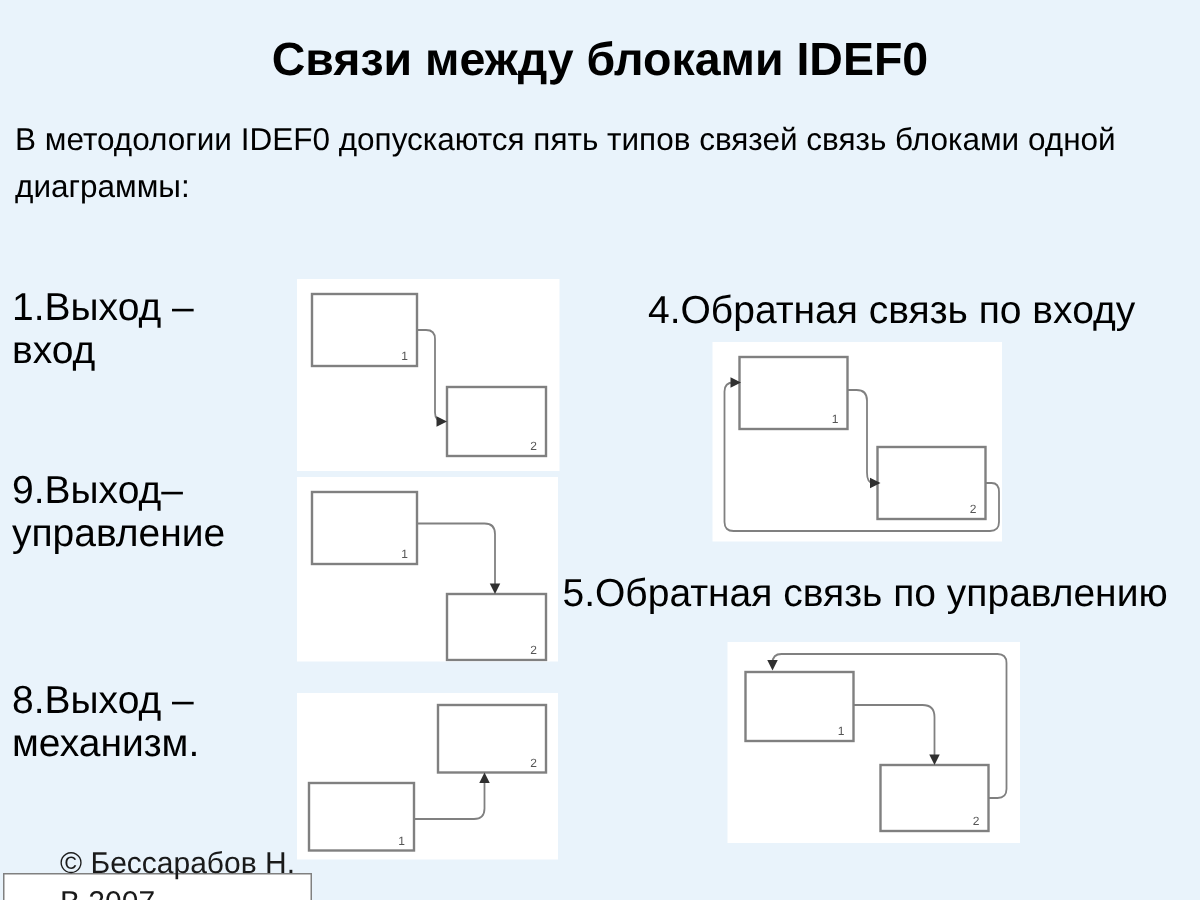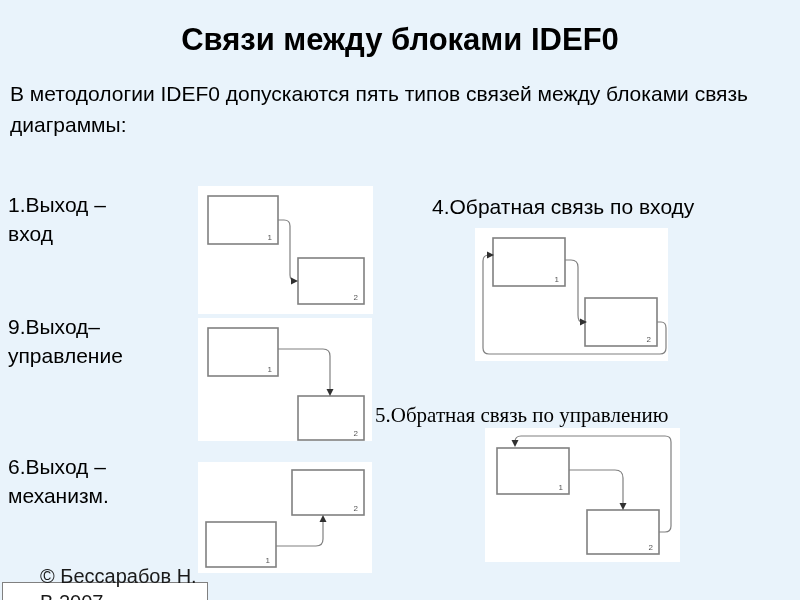--- a/index.html
+++ b/index.html
@@ -43,29 +43,29 @@
     left: 10px;
     top: 78px;
     width: 780px;
     font-size: 21px;
     line-height: 31px;
   }
 
   
   .item-label {
     position: absolute;
-    font-size: 21px;
+    font-size: 26px;
     line-height: 29px;
     white-space: pre-line;
   }
   .label-1 { left: 8px;  top: 190px; }
   .label-2 { left: 8px;  top: 312px; }
   .label-3 { left: 8px;  top: 452px; }
   .label-4 { left: 408px; top: 192px; white-space: nowrap; margin-left: 24px; }
-  .label-5 { left: 375px; top: 401px; white-space: nowrap; font-family: Liberation Serif, serif; }
+  .label-5 { left: 375px; top: 381px; white-space: nowrap; }
 
   
   .panel {
     position: absolute;
     background: #ffffff;
   }
   .panel svg {
     display: block;
   }
   #panel-1 { left: 198px; top: 186px; width: 175px; height: 128px; }
@@ -116,29 +116,29 @@
     color: #1a1a1a;
   }
 </style>
 </head>
 <body>
 
 <div class="slide">
 
   <div class="slide-title">Связи между блоками IDEF0</div>
 
-  <div class="intro">В методологии IDEF0 допускаются пять типов связей между блоками связь диаграммы:</div>
+  <div class="intro">В методологии IDEF0 допускаются пять типов связей связь блоками одной диаграммы:</div>
 
   <div class="item-label label-1">1.Выход –
    вход</div>
 
   <div class="item-label label-2">9.Выход–
    управление</div>
 
-  <div class="item-label label-3">6.Выход –
+  <div class="item-label label-3">8.Выход –
    механизм.</div>
 
   <div class="item-label label-4">4.Обратная связь по входу</div>
 
   <div class="item-label label-5">5.Обратная связь по управлению</div>
 
   <div class="panel" id="panel-1">
     <svg width="175" height="128" viewBox="0 0 175 128">
       <rect class="idef-box" x="10" y="10" width="70" height="48"></rect>
       <text class="idef-num" x="74" y="54" text-anchor="end">1</text>

